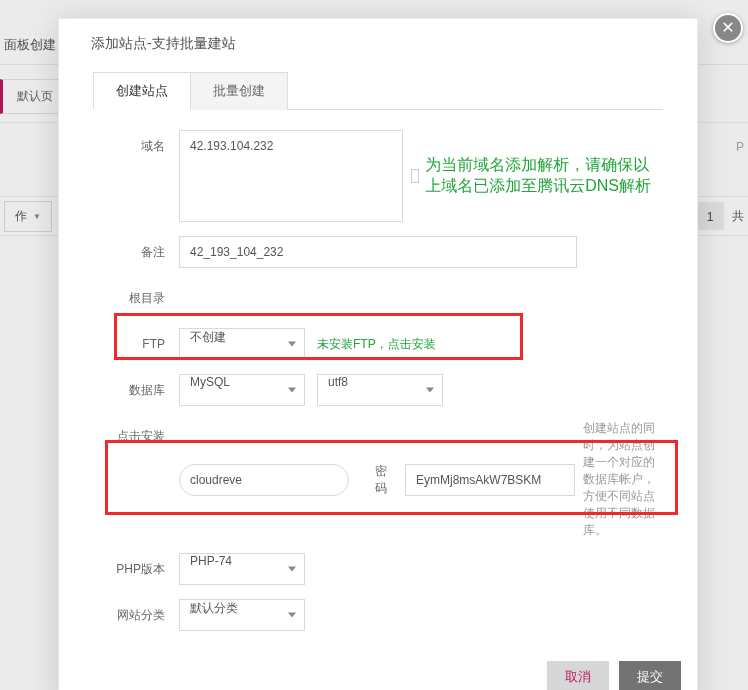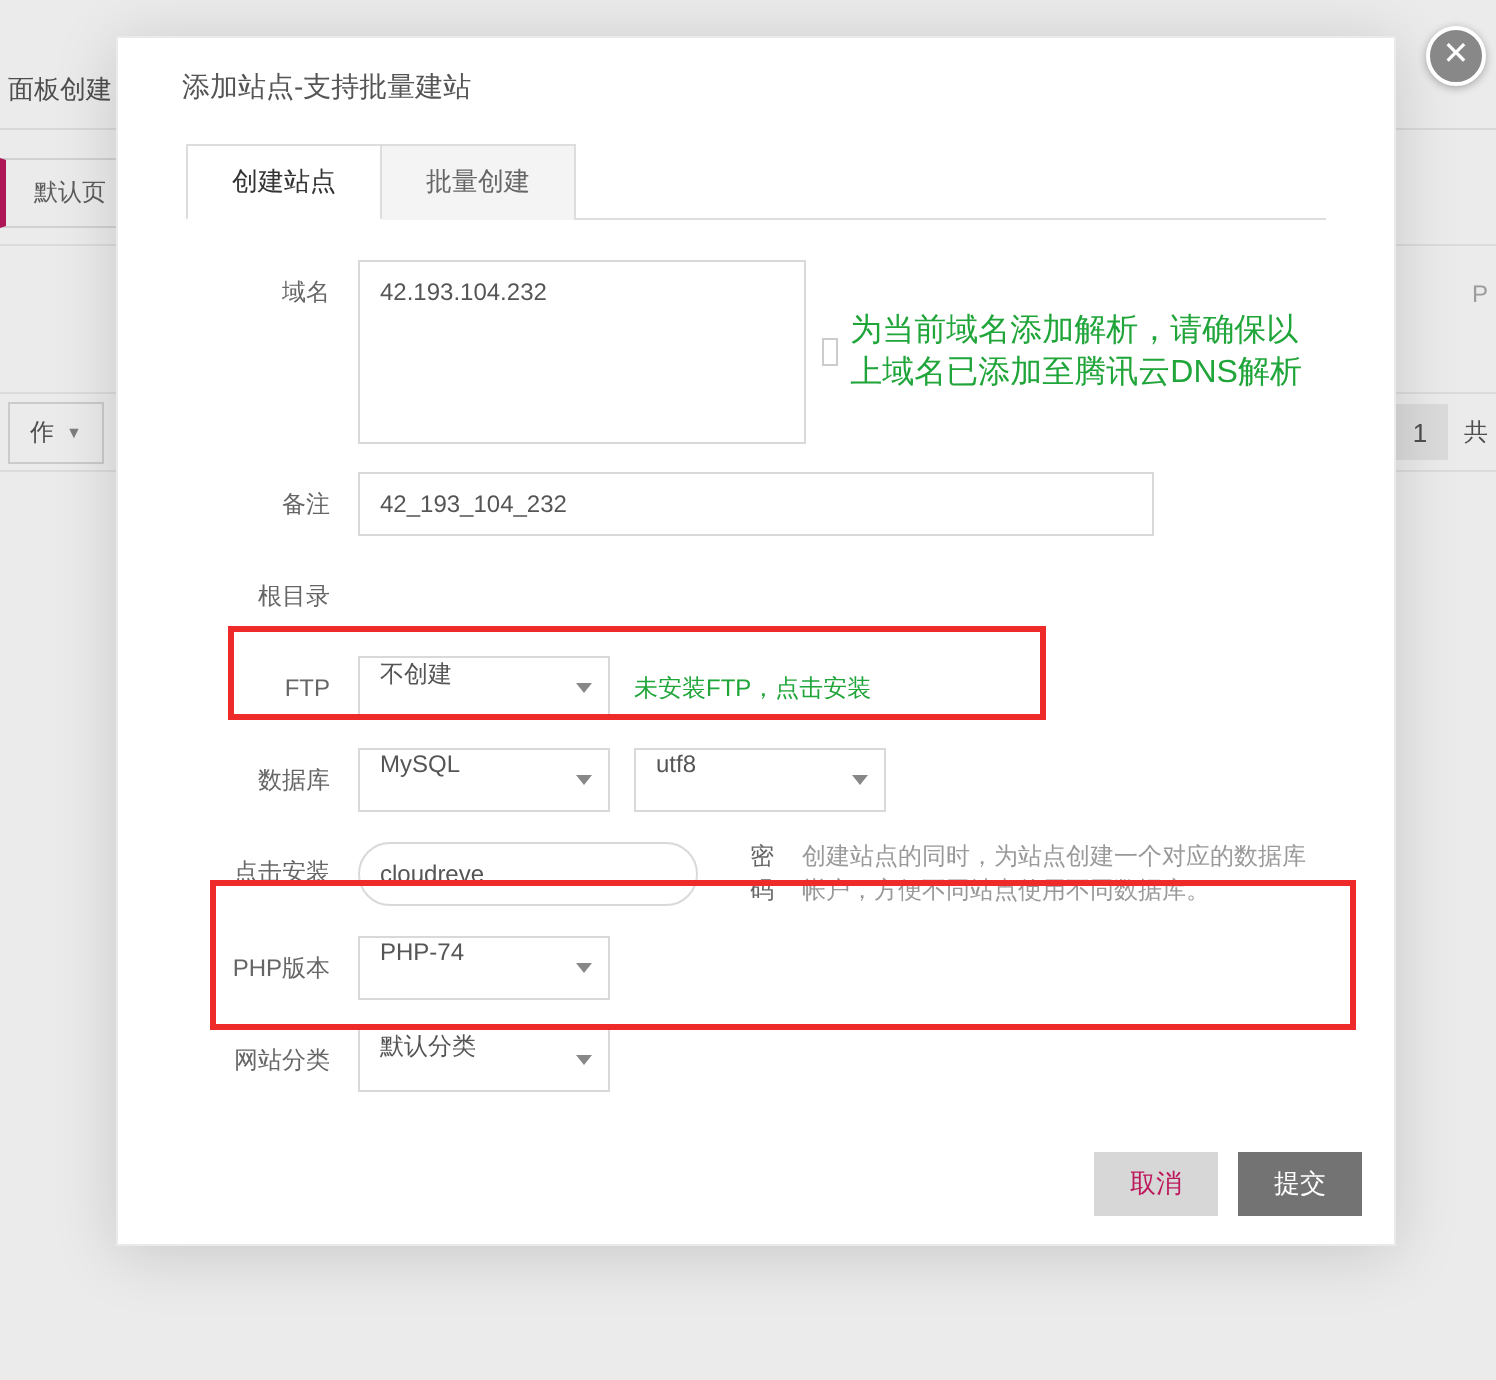--- a/index.html
+++ b/index.html
@@ -250,20 +250,21 @@
           </div>
         </div>
       </div>
 
       <div class="row">
         <div class="label">点击安装</div>
         <div class="controls">
           <div class="ctrl-line">
             <input class="input" style="width: 170px; border-radius: 16px;" value="cloudreve">
             <span class="inline-label">密码</span>
+            <input class="input" style="width: 170px;" value="EymMj8msAkW7BSKM">
           </div>
           <div class="hint-grey">创建站点的同时，为站点创建一个对应的数据库帐户，方便不同站点使用不同数据库。</div>
         </div>
       </div>
 
       <div class="row">
         <div class="label">PHP版本</div>
         <div class="controls">
           <div class="ctrl-line">
             <div class="select">

